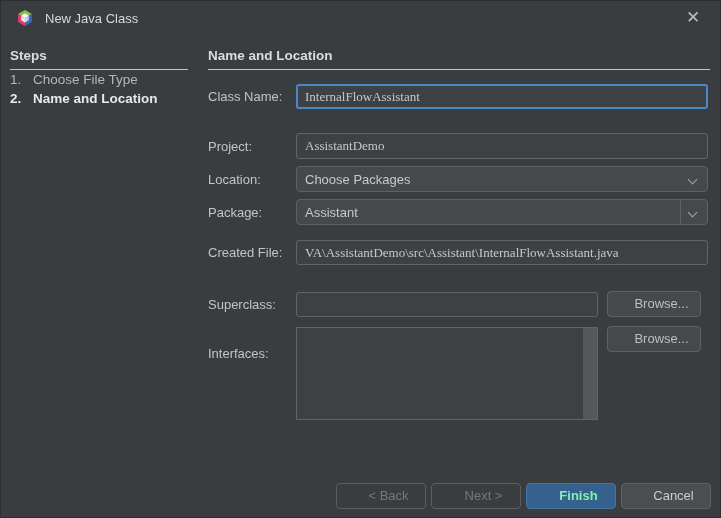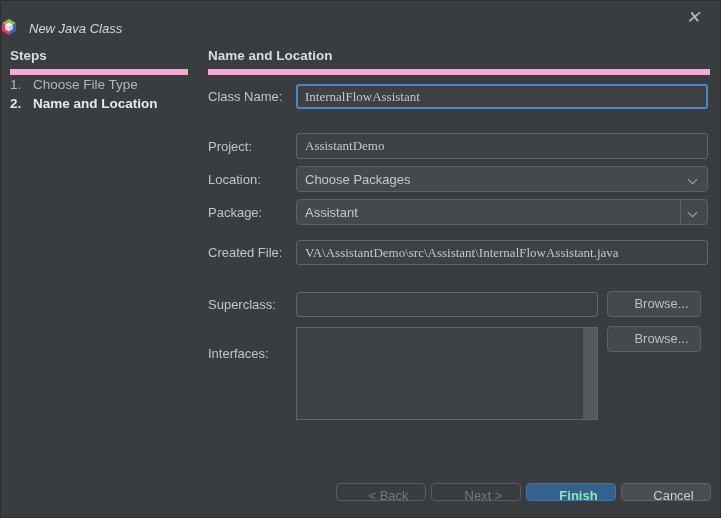--- a/index.html
+++ b/index.html
@@ -8,34 +8,34 @@
     position: relative;
     background: #3a3d40;
     font-family: "Liberation Sans", sans-serif;
     overflow: hidden;
     box-shadow: inset 0 0 0 1px #2c2e30;
   }
 
   
   .titlebar {
     position: absolute; top: 0; left: 0; right: 0; height: 36px;
-    display: flex; align-items: flex-end; padding: 0 0; font-style: italic;
+    display: flex; align-items: center; padding: 0 16px;
   }
   .app-icon { width: 18px; height: 18px; flex: 0 0 auto; }
   .title-text { margin-left: 11px; font-size: 13px; color: #d6d8da; }
   .close-btn {
     position: absolute; right: 16px; top: 6px;
     width: 24px; height: 24px; line-height: 24px; text-align: center;
     font-size: 17px; color: #b9bcbe; cursor: pointer;
   }
 
   
   .section-header {
     font-size: 13.5px; font-weight: bold; color: #dadcde;
-    padding-bottom: 6px; border-bottom: 6px solid #f9a8d4;
+    padding-bottom: 6px; border-bottom: 1px solid #f9a8d4;
   }
 
   
   .steps-panel { position: absolute; left: 10px; top: 48px; width: 178px; }
   .step-item {
     display: flex; font-size: 13.5px; color: #b3b6b8; line-height: 19px;
   }
   .step-item:first-of-type { margin-top: 13px; }
   .step-num { width: 23px; flex: 0 0 auto; }
   .step-item.active { font-weight: bold; color: #e6e8ea; }
@@ -96,21 +96,21 @@
   .scrollbar-v {
     position: absolute; right: 0; top: 0; bottom: 0; width: 14px;
     background: #55585b; cursor: pointer;
   }
 
   
   .footer {
     position: absolute; right: 10px; top: 483px;
     display: flex; gap: 5px;
   }
-  .footer .btn { width: 90px; height: 18px; line-height: 24px; }
+  .footer .btn { width: 90px; height: 26px; line-height: 24px; }
   .btn-disabled {
     background: transparent; border: 1px solid #5a5e60; color: #74787b;
     cursor: default;
   }
   .btn-primary {
     background: #34618e; border: 1px solid #46749f; color: #86efac;
     font-weight: bold;
   }
   .btn-cancel { background: #4a4e50; border: 1px solid #5e6264; color: #caccce; }
   .btn-plain  { background: transparent; border: 1px solid #5a5e60; color: #b6babc; }

